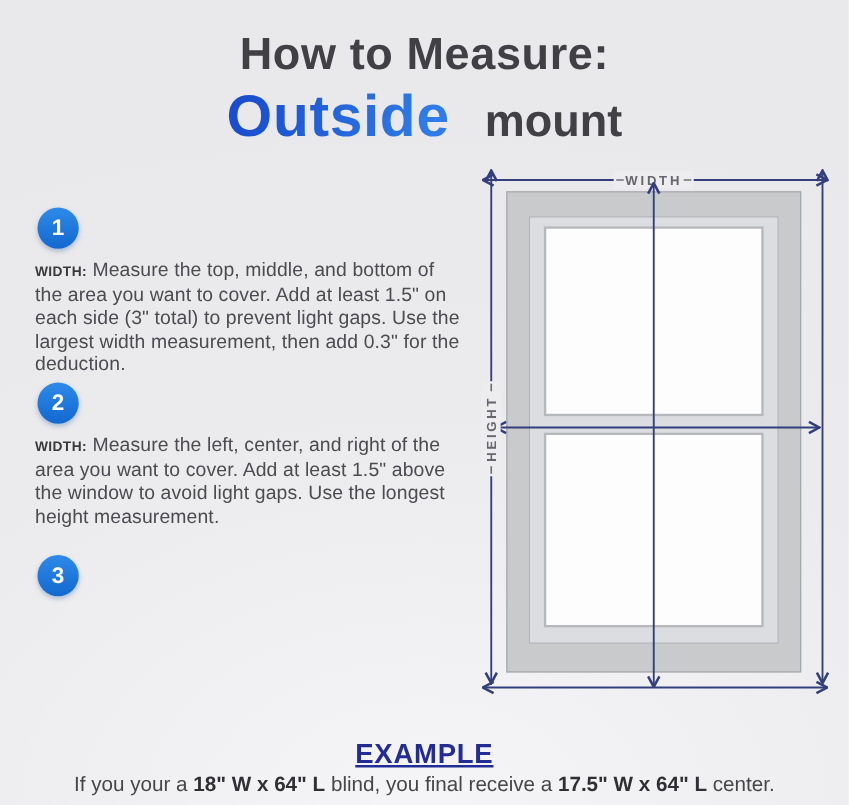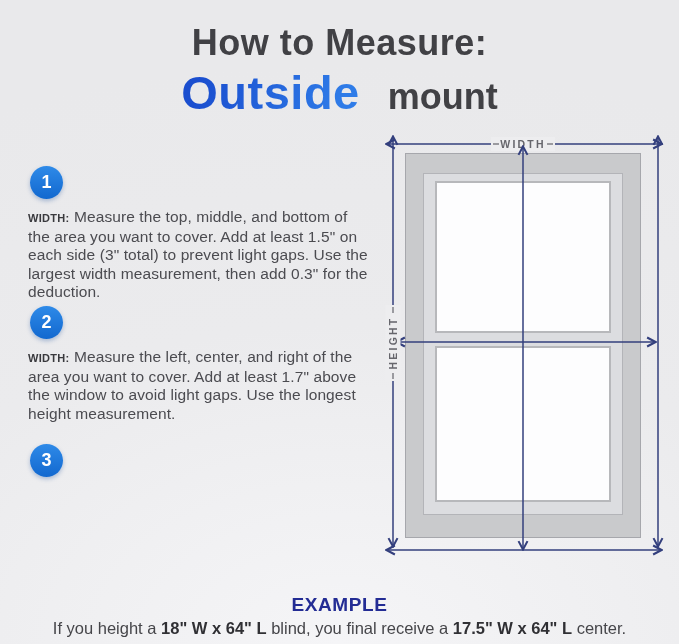--- a/index.html
+++ b/index.html
@@ -42,21 +42,21 @@
   .pane{position:absolute;left:11px;width:176px;box-sizing:border-box;background:#fdfdfe;border:2px solid #b7b8bb;}
   .pane-top{top:7px;height:152px;}
   .pane-bottom{top:172px;height:156px;}
   .arrows-svg{position:absolute;left:370px;top:128px;width:305px;height:445px;pointer-events:none;}
   .dim-line{stroke:#333f7d;stroke-width:1.5;fill:none;}
   .dim-stub{stroke:#6d6d75;stroke-width:1.3;fill:none;}
   .dim-label{font-size:10.5px;font-weight:600;letter-spacing:2.2px;fill:#66666c;}
   .label-bg{fill:#ededef;}
   
   .example{position:absolute;left:0;bottom:6px;width:100%;text-align:center;}
-  .example-heading{font-size:19px;font-weight:700;color:#232c94;letter-spacing:0.6px;}
+  .example-heading{font-size:22px;font-weight:700;color:#232c94;letter-spacing:0.6px;text-decoration:underline;}
   .example-line{margin:3px 0 0 0;font-size:16.5px;color:#46464a;}
   .example-line strong{color:#303034;font-weight:700;}
 </style>
 </head>
 <body>
 
 <div class="canvas">
 
   <div class="header">
     <div class="title-line1">How to Measure:</div>
@@ -66,21 +66,21 @@
     </div>
   </div>
 
   <div class="step step-1">
     <div class="badge">1</div>
     <p class="step-text"><strong>WIDTH:</strong> <span>Measure the top, middle, and bottom of the area you want to cover. Add at least 1.5" on each side (3" total) to prevent light gaps. Use the largest width measurement, then add 0.3" for the deduction.</span></p>
   </div>
 
   <div class="step step-2">
     <div class="badge">2</div>
-    <p class="step-text"><strong>WIDTH:</strong> <span>Measure the left, center, and right of the area you want to cover. Add at least 1.7" above the window to avoid light gaps. Use the longest height measurement.</span></p>
+    <p class="step-text"><strong>WIDTH:</strong> <span>Measure the left, center, and right of the area you want to cover. Add at least 1.5" above the window to avoid light gaps. Use the longest height measurement.</span></p>
   </div>
 
   <div class="step step-3">
     <div class="badge">3</div>
   </div>
 
   <div class="window-outer">
     <div class="window-inner">
       <div class="pane pane-top"></div>
       <div class="pane pane-bottom"></div>
@@ -124,16 +124,16 @@
       <line class="dim-line" x1="288" y1="9" x2="288" y2="418" marker-start="url(#ah)" marker-end="url(#ah)"></line>
     </g>
 
     <g>
       <line class="dim-line" x1="153" y1="19" x2="153" y2="421" marker-start="url(#ah)" marker-end="url(#ah)"></line>
     </g>
   </svg>
 
   <div class="example">
     <div class="example-heading">EXAMPLE</div>
-    <p class="example-line"><span>If you height a </span><strong>18" W x 64" L</strong><span> blind, you final receive a </span><strong>17.5" W x 64" L</strong><span> center.</span></p>
+    <p class="example-line"><span>If you your a </span><strong>18" W x 64" L</strong><span> blind, you final receive a </span><strong>17.5" W x 64" L</strong><span> center.</span></p>
   </div>
 
 </div>
 
 </body></html>

